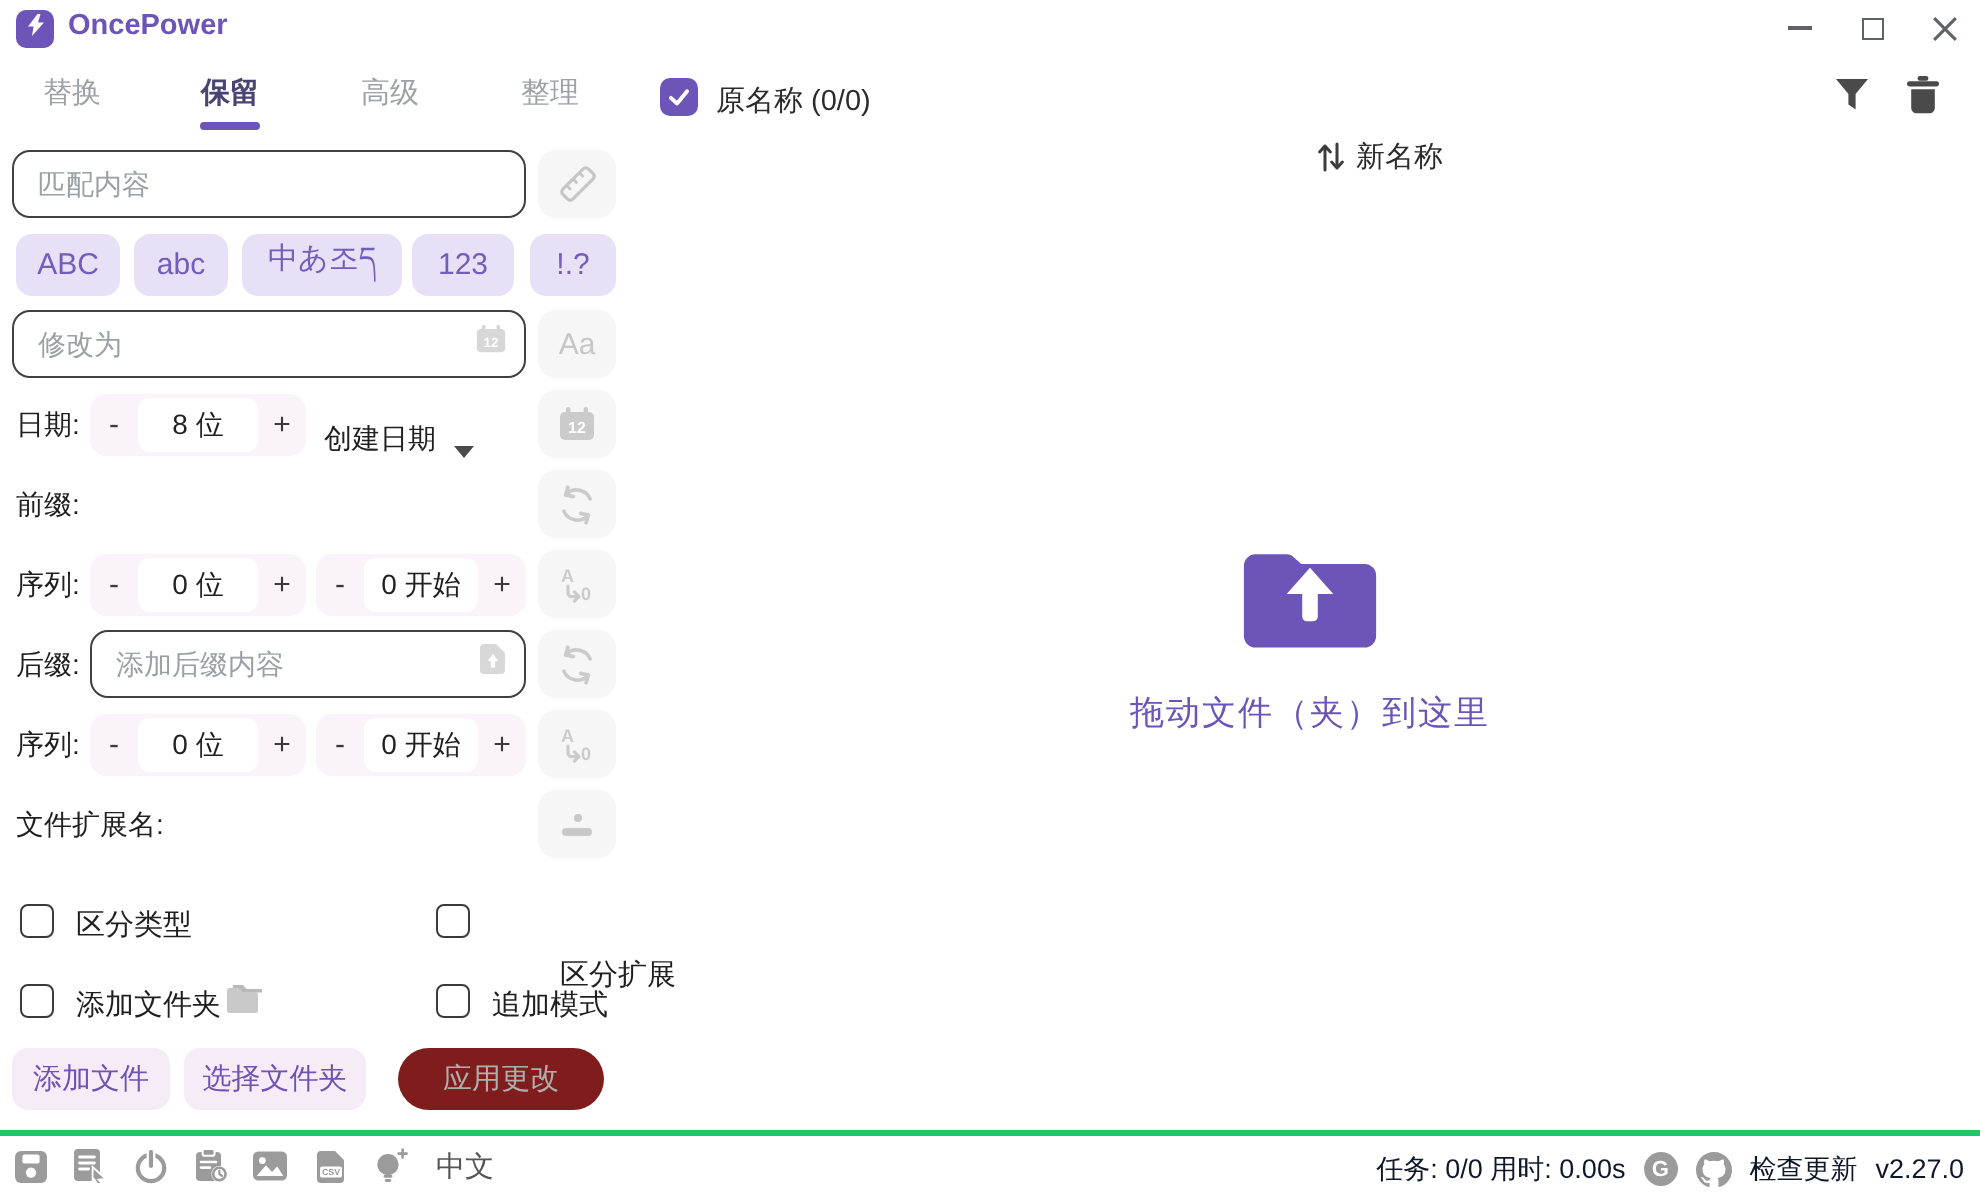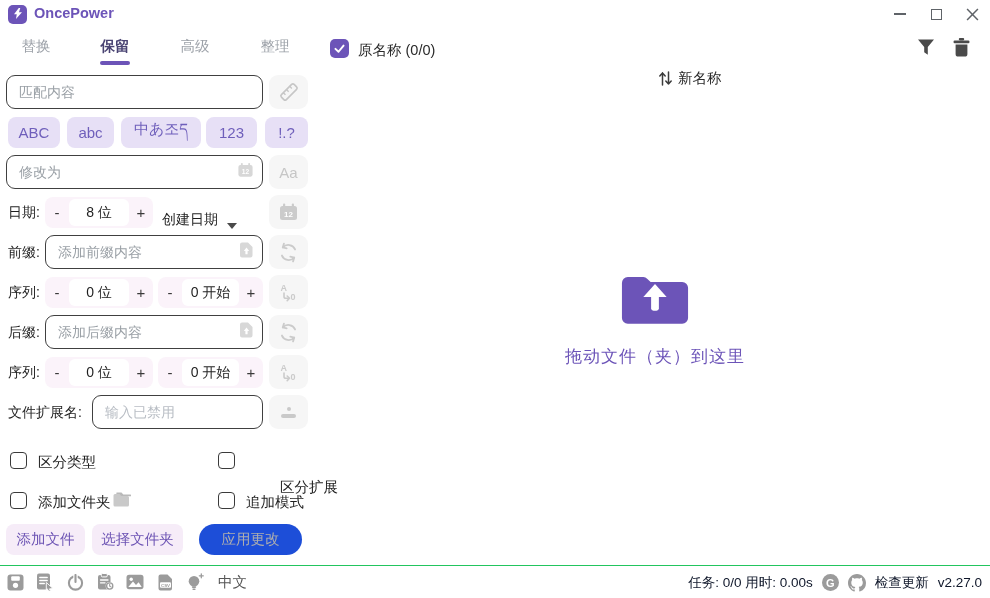--- a/index.html
+++ b/index.html
@@ -43,27 +43,27 @@
   .dropdown { display:flex; align-items:flex-end; gap:9px; font-size:14px; color:#1f1f1f; height:34px; }
   .caret { width:0; height:0; border-left:5px solid transparent; border-right:5px solid transparent;
     border-top:6px solid #4a4a4a; }
   .inner-icon { position:absolute; right:10px; top:50%; transform:translateY(-50%); }
 
   .cbox { width:17px; height:17px; border:1.8px solid #3a3a3a; border-radius:4px; background:#fff; }
   .cblabel { font-size:14.5px; color:#1f1f1f; }
 
   .pbtn { border:none; border-radius:8px; height:31px; font-size:14.5px;
     background:#F6ECF8; color:#6D54B4; font-family:"Liberation Sans","DejaVu Sans",sans-serif; }
-  .pbtn.disabled { background:#1d4ed8; color:#AEAEAE; border-radius:16px; }
+  .pbtn.disabled { background:#7f1d1d; color:#AEAEAE; border-radius:16px; }
 
   
   .drop-hint { left:320px; top:345px; width:670px; text-align:center; font-size:17px; color:#6C54B8; letter-spacing:1px; }
 
   
-  .statusbar { left:0; top:565px; width:990px; height:33px; border-top:1px solid #22c55e;
+  .statusbar { left:0; top:565px; width:990px; height:33px; border-top:3px solid #22c55e;
     display:flex; align-items:center; }
   .sico { width:30px; display:flex; justify-content:center; }
   .status-lang { font-size:14.5px; color:#555; margin-left:8px; }
   .status-right { position:absolute; right:8px; top:0; height:33px; display:flex; align-items:center; gap:9px; }
   .stext { font-size:13.5px; color:#0f172a; }
   .gitee-badge { width:17px; height:17px; border-radius:50%; background:#9b9b9b; color:#fff;
     font-size:11px; font-weight:bold; display:flex; align-items:center; justify-content:center; }
 </style>
 </head>
 <body>
@@ -166,29 +166,20 @@
   <button class="abs iconbtn" style="left:269px;top:195px;">
     <svg width="19" height="18" viewBox="0 0 18 18">
       <rect x="0.5" y="3" width="17" height="14" rx="2.5" fill="#cbcbcb"></rect>
       <rect x="3.5" y="0.5" width="2.2" height="4" rx="1" fill="#cbcbcb"></rect>
       <rect x="12.3" y="0.5" width="2.2" height="4" rx="1" fill="#cbcbcb"></rect>
       <text x="9" y="13.5" font-size="8" font-weight="bold" fill="#fff" text-anchor="middle" font-family="Liberation Sans,sans-serif">12</text>
     </svg>
   </button>
 
   <div class="abs rowlabel" style="left:8px;top:235px;">前缀:</div>
-  <div class="abs" style="left:45px;top:235px;width:218px;">
-    <input class="field" style="padding-right: 30px;" placeholder="添加前缀内容">
-    <span class="inner-icon">
-      <svg width="13" height="16" viewBox="0 0 13 16">
-        <path d="M2 0.5 h6 l4.5 4.5 v8.5 a2 2 0 0 1 -2 2 H2 a2 2 0 0 1 -2 -2 V2.5 a2 2 0 0 1 2 -2 Z" fill="#d8d8d8"></path>
-        <path d="M6.5 5.5 L3.8 9 h1.6 v3.2 h2.2 V9 h1.6 Z" fill="#fff"></path>
-      </svg>
-    </span>
-  </div>
   <button class="abs iconbtn" style="left:269px;top:235px;">
     <svg width="21" height="21" viewBox="0 0 24 24" fill="none" stroke="#cbcbcb" stroke-width="2.1" stroke-linecap="round" stroke-linejoin="round">
       <path d="M19.5 8.5 A8.4 8.4 0 0 0 5.5 6.2"></path>
         <polyline points="6.8,1.8 5.5,6.2 9.9,7.2"></polyline>
       <path d="M4.5 15.5 A8.4 8.4 0 0 0 18.5 17.8"></path>
         <polyline points="17.2,22.2 18.5,17.8 14.1,16.8"></polyline>
     </svg>
   </button>
 
   <div class="abs rowlabel" style="left:8px;top:275px;">序列:</div>
@@ -244,23 +235,20 @@
   <button class="abs iconbtn" style="left:269px;top:355px;">
     <svg width="20" height="20" viewBox="0 0 20 20">
       <text x="1.5" y="9" font-size="9" font-weight="bold" fill="#cbcbcb" font-family="Liberation Sans,sans-serif">A</text>
       <text x="11.5" y="18" font-size="9" font-weight="bold" fill="#cbcbcb" font-family="Liberation Sans,sans-serif">0</text>
       <path d="M5 11 v3.5 a1.8 1.8 0 0 0 1.8 1.8 H10" fill="none" stroke="#cbcbcb" stroke-width="1.6" stroke-linecap="round"></path>
       <path d="M8.2 14 L10.5 16.3 L8.2 18.6" fill="none" stroke="#cbcbcb" stroke-width="1.6" stroke-linecap="round" stroke-linejoin="round"></path>
     </svg>
   </button>
 
   <div class="abs rowlabel" style="left:8px;top:395px;">文件扩展名:</div>
-  <div class="abs" style="left:92px;top:395px;width:171px;">
-    <input class="field dim" placeholder="输入已禁用" style="">
-  </div>
   <button class="abs iconbtn" style="left:269px;top:395px;">
     <span style="display:block;width:4px;height:4px;border-radius:50%;background:#c9c9c9;margin-bottom:3px;"></span>
     <span style="display:block;width:15px;height:4px;border-radius:2px;background:#c9c9c9;"></span>
   </button>
 
   <div class="abs cbox" style="left:10px;top:452px;"></div>
   <div class="abs cblabel" style="left:38px;top:453px;">区分类型</div>
   <div class="abs cbox" style="left:218px;top:452px;"></div>
   <div class="abs cblabel" style="left:246px;top:478px;margin-left:34px;">区分扩展</div>
 

